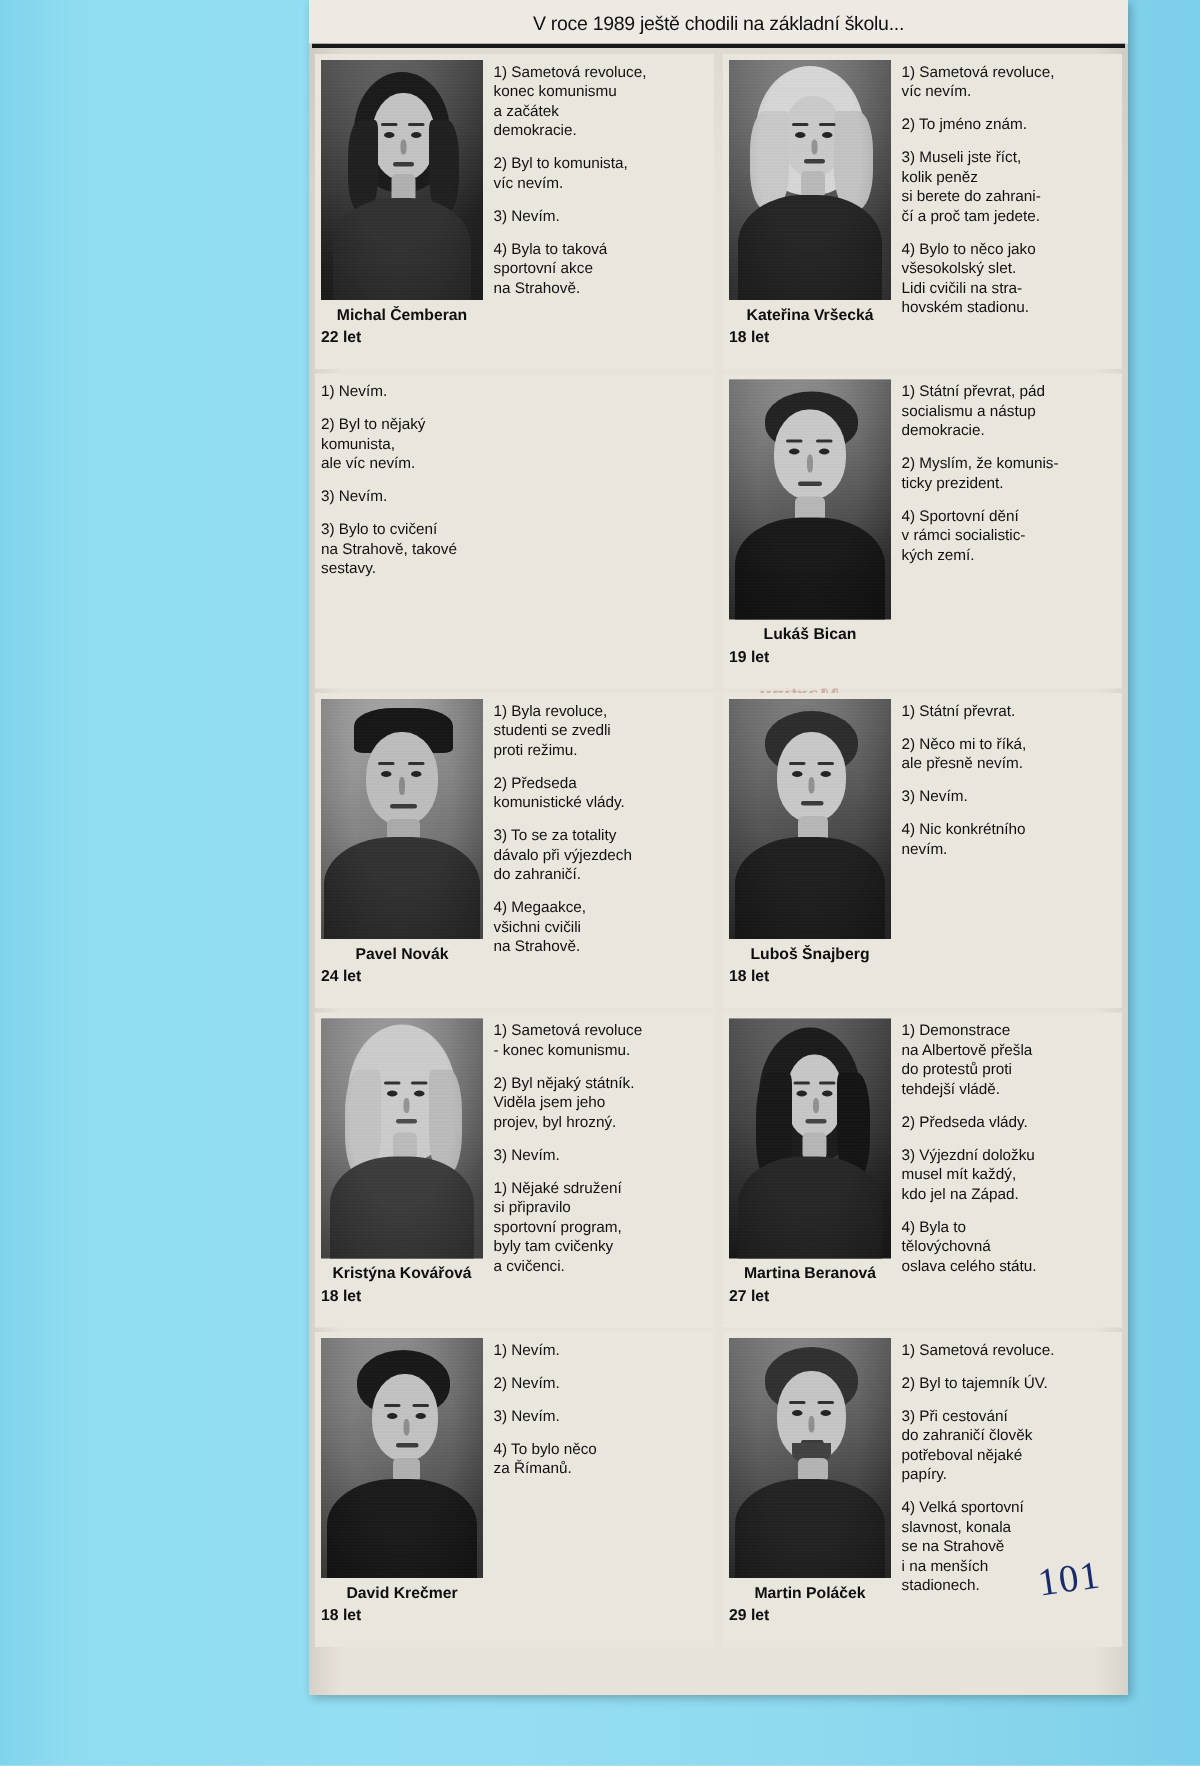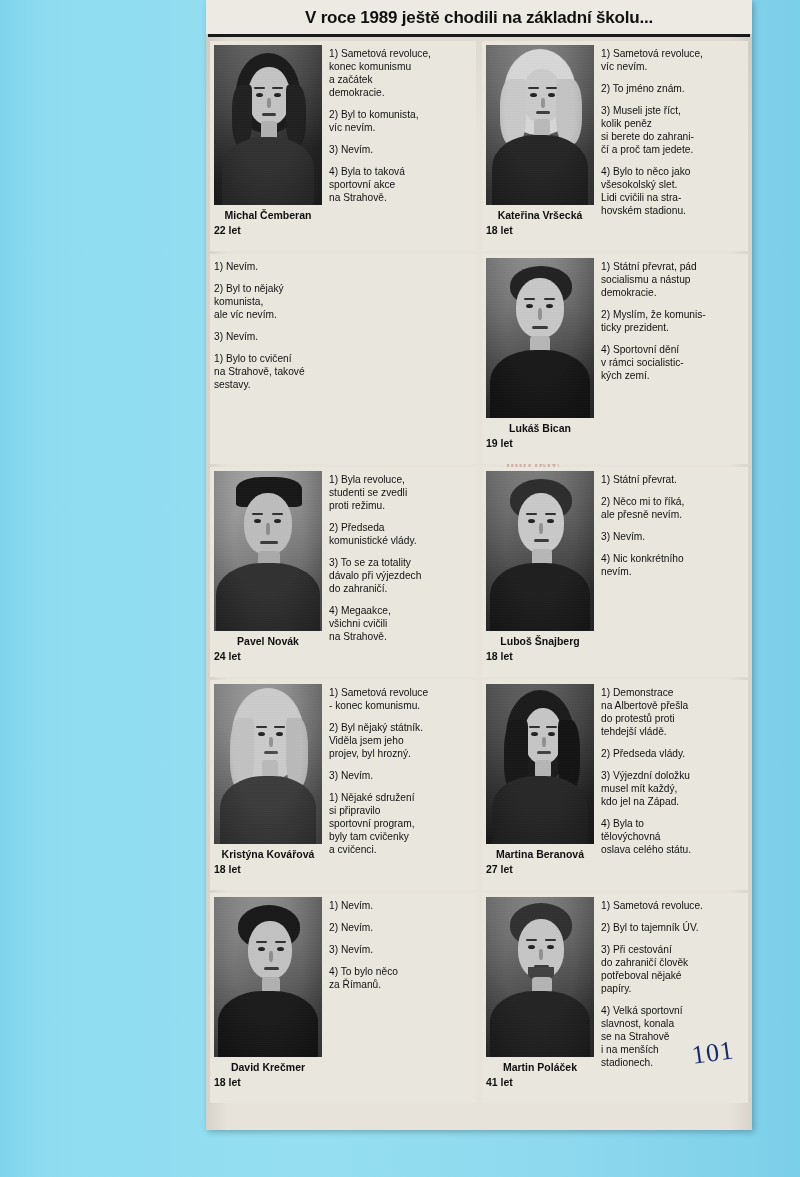--- a/index.html
+++ b/index.html
@@ -33,22 +33,22 @@
     content: "";
     position: absolute; inset: 0;
     background:
       linear-gradient(180deg, rgba(0,0,0,0.05), rgba(0,0,0,0) 12%),
       linear-gradient(90deg, rgba(0,0,0,0.08), rgba(0,0,0,0) 4%, rgba(0,0,0,0) 96%, rgba(0,0,0,0.07));
     pointer-events: none;
   }
   .headline {
     position: relative;
     text-align: center;
-    font-weight: bold;
-    font-size: 17px;
+    font-weight: normal;
+    font-size: 13px;
     letter-spacing: -0.2px;
     color: #111;
     padding: 8px 4px 6px 4px;
     background: #eceae2;
   }
   .rule-top {
     height: 3px; background: #1a1a1a; margin: 0 2px 0 2px;
   }
   .grid {
     position: relative;
@@ -241,21 +241,21 @@
     </div>
 
     <div class="row">
       <div class="cell">
         <div class="answers">
           <div class="ans">1) Nevím.</div>
           <div class="ans">2) Byl to nějaký
 komunista,
 ale víc nevím.</div>
           <div class="ans">3) Nevím.</div>
-          <div class="ans">1) Bylo to cvičení
+          <div class="ans">3) Bylo to cvičení
 na Strahově, takové
 sestavy.</div>
         </div>
       </div>
 
       <div class="cell">
         <div class="person">
           <div class="photo">
             <div class="face">
               <div class="bgf" style="background:linear-gradient(160deg,#9a948c,#403b36 80%);"></div>
@@ -486,21 +486,21 @@
               <div class="nose" style="left:53px; top:52px; height:11px;"></div>
               <div class="mouth" style="left:48px; top:68px; width:15px;"></div>
               <div class="hair" style="left:42px; top:70px; width:26px; height:14px; border-radius:0 0 50% 50%; background:#4b443c;"></div>
               <div class="neck" style="left:46px; top:80px; width:20px; height:16px; background:#bab0a3;"></div>
               <div class="shoulder" style="left:4px; top:94px; width:100px; height:68px; background:#2b2824;"></div>
               <div class="grain"></div>
               <div class="vignette"></div>
             </div>
           </div>
           <div class="pname">Martin Poláček</div>
-          <div class="page">41 let</div>
+          <div class="page">29 let</div>
         </div>
         <div class="answers">
           <div class="ans">1) Sametová revoluce.</div>
           <div class="ans">2) Byl to tajemník ÚV.</div>
           <div class="ans">3) Při cestování
 do zahraničí člověk
 potřeboval nějaké
 papíry.</div>
           <div class="ans">4) Velká sportovní
 slavnost, konala

